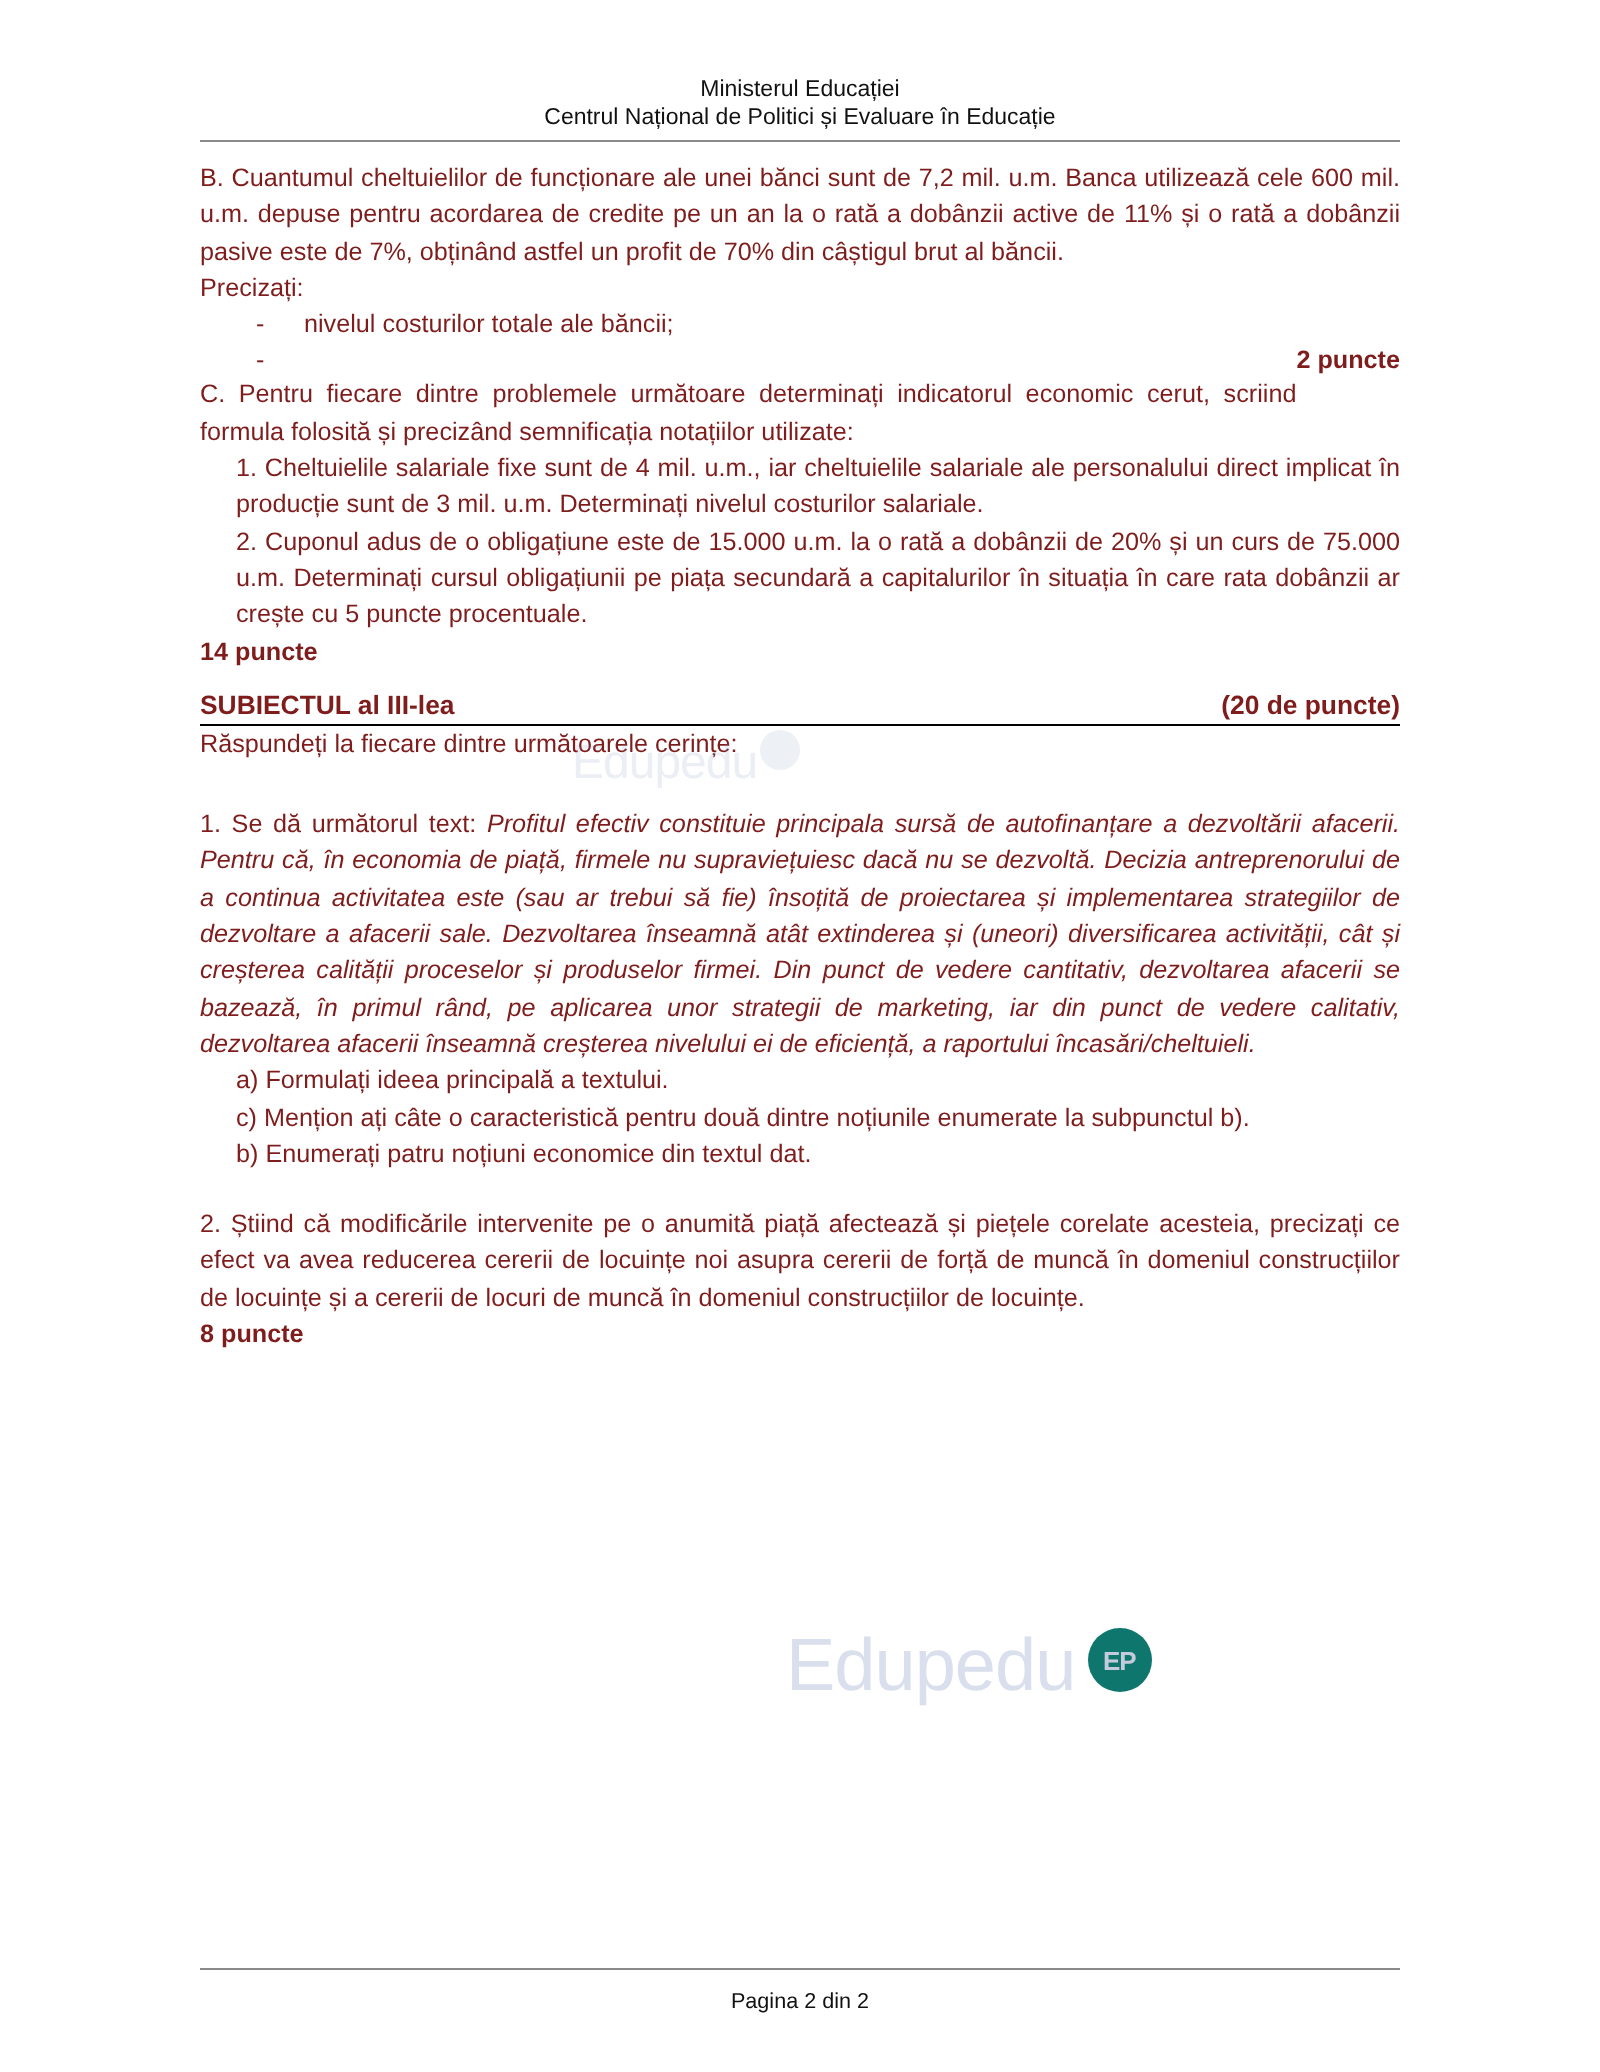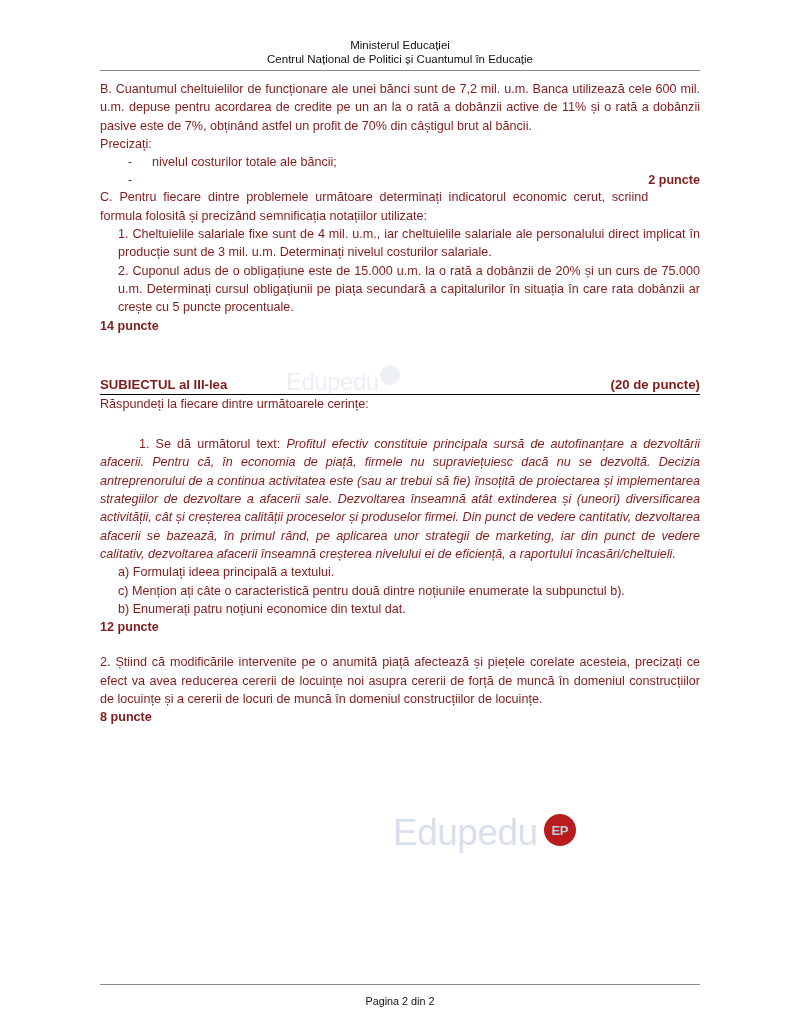--- a/index.html
+++ b/index.html
@@ -102,29 +102,28 @@
     display: flex;
     justify-content: space-between;
     align-items: baseline;
     font-weight: bold;
     font-size: 13.2px;
     border-bottom: 1.6px solid #000;
     padding-bottom: 0px;
     line-height: 18px;
   }
   .subject-head .left-t { letter-spacing: 0px; }
-  .subject-head .right-t { letter-spacing: 0px; margin-top: 32px; }
+  .subject-head .right-t { letter-spacing: 0px; }
 
   .italic-block {
     font-style: italic;
     text-align: justify;
   }
   .normal-lead {
     font-style: normal;
-    margin-left: 39px;
   }
 
   
   .watermark {
     position: absolute;
     left: 393px;
     top: 812px;
     display: flex;
     align-items: center;
     gap: 6px;
@@ -135,21 +134,21 @@
   .watermark .wm-text {
     font-size: 37px;
     color: #d9dfec;
     font-family: "Liberation Sans", sans-serif;
     letter-spacing: -0.5px;
   }
   .watermark .wm-logo {
     width: 32px;
     height: 32px;
     border-radius: 50%;
-    background: #b91c1c;
+    background: #0f766e;
     display: flex;
     align-items: center;
     justify-content: center;
     margin-top: -6px;
   }
   .watermark .wm-logo span {
     font-size: 13px;
     font-weight: bold;
     color: #c3cbdd;
     letter-spacing: -0.5px;
@@ -205,21 +204,21 @@
     font-size: 10.8px;
   }
 </style>
 </head>
 <body>
 
 <div class="page">
 
   <div class="doc-header">
     <span class="hline1">Ministerul Educației</span>
-    <span class="hline2">Centrul Național de Politici și Cuantumul în Educație</span>
+    <span class="hline2">Centrul Național de Politici și Evaluare în Educație</span>
   </div>
   <div class="header-rule"></div>
 
   <div class="content">
 
     <p class="para">B. Cuantumul cheltuielilor de funcționare ale unei bănci sunt de 7,2 mil. u.m. Banca utilizează cele 600 mil. u.m. depuse pentru acordarea de credite pe un an la o rată a dobânzii active de 11% și o rată a dobânzii pasive este de 7%, obținând astfel un profit de 70% din câștigul brut al băncii.</p>
     <p class="para nojust">Precizați:</p>
     <ul class="dash-list">
       <li class="dash-item">
         <span class="dash">-</span>
@@ -245,21 +244,20 @@
       <span class="right-t">(20 de puncte)</span>
     </div>
     <p class="para nojust">Răspundeți la fiecare dintre următoarele cerințe:</p>
 
     <div class="spacer-lg"></div>
 
     <p class="para italic-block"><span class="normal-lead">1. Se dă următorul text:</span> <span>Profitul efectiv constituie principala sursă de autofinanțare a dezvoltării afacerii. Pentru că, în economia de piață, firmele nu supraviețuiesc dacă nu se dezvoltă. Decizia antreprenorului de a continua activitatea este (sau ar trebui să fie) însoțită de proiectarea și implementarea strategiilor de dezvoltare a afacerii sale. Dezvoltarea înseamnă atât extinderea și (uneori) diversificarea activității, cât și creșterea calității proceselor și produselor firmei. Din punct de vedere cantitativ, dezvoltarea afacerii se bazează, în primul rând, pe aplicarea unor strategii de marketing, iar din punct de vedere calitativ, dezvoltarea afacerii înseamnă creșterea nivelului ei de eficiență, a raportului încasări/cheltuieli.</span></p>
     <p class="para nojust indent-sub">a) Formulați ideea principală a textului.</p>
     <p class="para nojust indent-sub">c) Mențion      ați câte o caracteristică pentru două dintre noțiunile enumerate la subpunctul b).</p>
     <p class="para nojust indent-sub">b) Enumerați patru noțiuni economice din textul dat.</p>
-    <p class="pts-right">12 puncte</p>
 
     <div class="spacer-md"></div>
 
     <p class="para">2. Știind că modificările intervenite pe o anumită piață afectează și piețele corelate acesteia, precizați ce efect va avea reducerea cererii de locuințe noi asupra cererii de forță de muncă în domeniul construcțiilor de locuințe și a cererii de locuri de muncă în domeniul construcțiilor de locuințe.</p>
     <p class="pts-right">8 puncte</p>
 
   </div>
 
   <div class="wm-ghost">Edupedu</div>
   <div class="wm-ghost-logo"></div>

